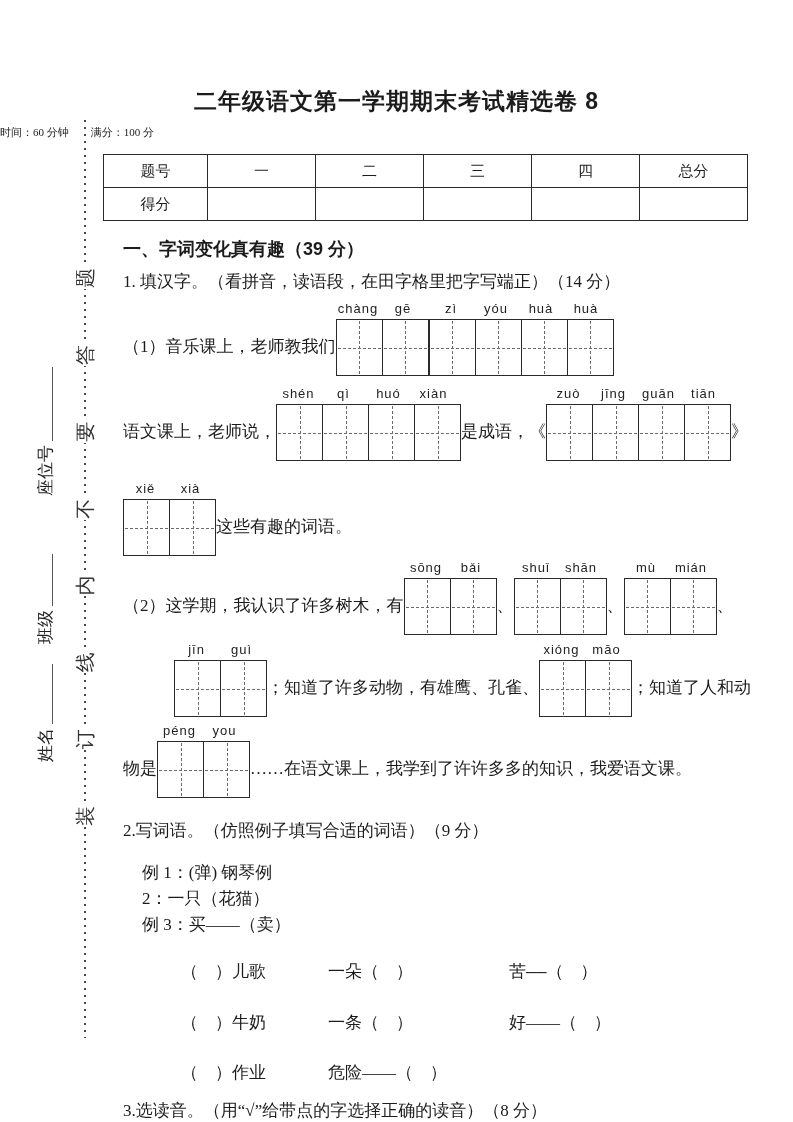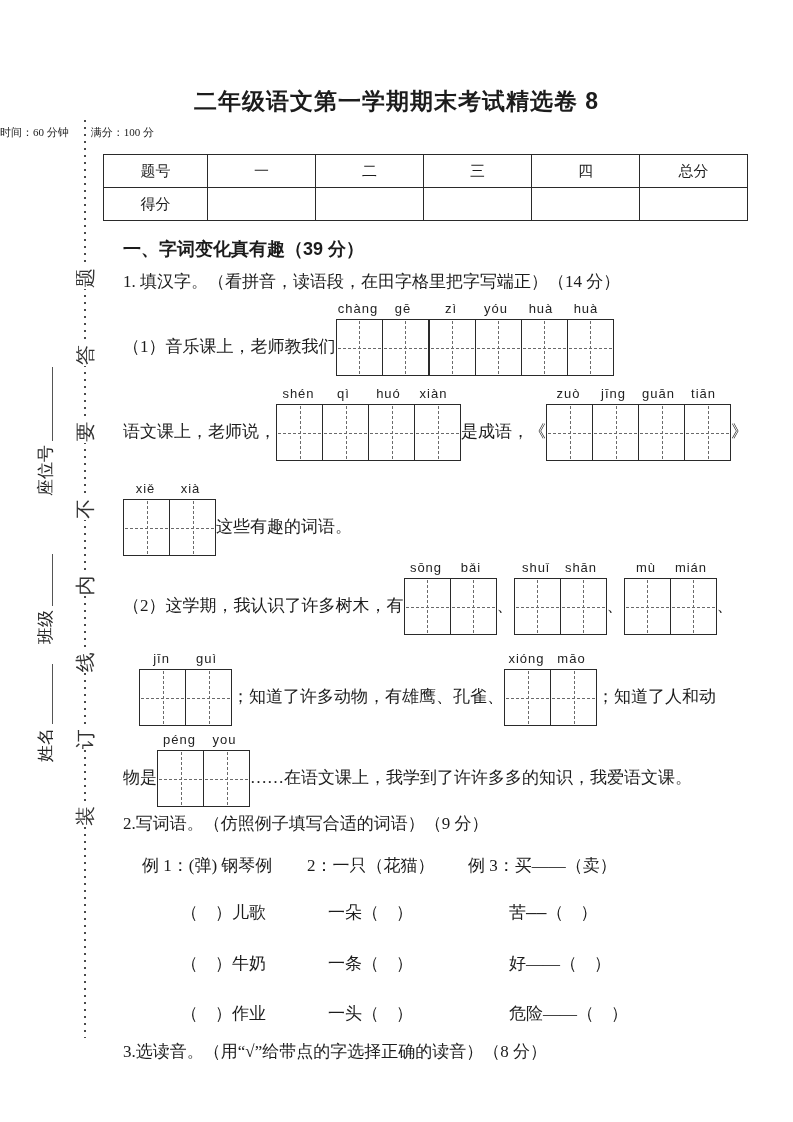--- a/index.html
+++ b/index.html
@@ -66,25 +66,25 @@
   .cells-row { display:flex; border:1.6px solid #2a2a2a; }
   .cell { width:45px; height:55px; position:relative; border-right:1px solid #2a2a2a; }
   .cell:last-child { border-right:none; }
   .cell::before { content:""; position:absolute; left:50%; top:1px; bottom:1px; border-left:1px dashed #6a6a6a; }
   .cell::after  { content:""; position:absolute; top:50%; left:1px; right:1px; border-top:1px dashed #6a6a6a; }
 
   .fill-line.l1 { margin-top:6px; }
   .fill-line.l2 { margin-top:10px; }
   .fill-line.l3 { margin-top:20px; }
   .fill-line.l4 { margin-top:4px; }
-  .fill-line.l5 { margin-top:16px; padding-left:16px; }
+  .fill-line.l5 { margin-top:7px; padding-left:16px;justify-content:flex-end; }
   .fill-line.l6 { margin-top:6px; }
 
   
-  .ex-row { display:flex; margin-top:16px; line-height:26px; padding-left:19px; }
+  .ex-row { display:flex; margin-top:16px; line-height:26px; padding-left:19px;flex-direction:column; }
   .ex-row .c1 { width:165px; } .ex-row .c2 { width:161px; }
   .ans-row { display:flex; line-height:26px; padding-left:58px; }
   .ans-row .c1 { width:147px; } .ans-row .c2 { width:181px; }
   .ans-row.r1 { margin-top:22px;font-family:Liberation Mono, monospace; } .ans-row.r2 { margin-top:24px; } .ans-row.r3 { margin-top:24px; }
 
   .q3 { margin-top:12px; }
 </style>
 </head>
 <body>
 
@@ -285,40 +285,39 @@
           </div>
           <div class="cells-row">
             <div class="cell"></div>
             <div class="cell"></div>
           </div>
         </div>
         <span class="fl-text">……在语文课上，我学到了许许多多的知识，我爱语文课。</span>
       </div>
     </div>
 
-  <div class="q-prompt" style="margin-top:4px;">2.写词语。（仿照例子填写合适的词语）（9 分）</div>
+  <div class="q-prompt" style="margin-top:20px;">2.写词语。（仿照例子填写合适的词语）（9 分）</div>
 
   <div class="ex-row" id="q2-examples">
       <span class="c1">例 1：(弹) 钢琴例</span>
       <span class="c2">2：一只（花猫）</span>
       <span class="c3">例 3：买——（卖）</span>
     </div>
 
   <div id="q2-rows">
       <div class="ans-row r1">
         <span class="c1">（　）儿歌</span>
         <span class="c2">一朵（　）</span>
         <span class="c3">苦——（　）</span>
       </div>
       <div class="ans-row r2">
         <span class="c1">（　）牛奶</span>
         <span class="c2">一条（　）</span>
         <span class="c3">好——（　）</span>
       </div>
       <div class="ans-row r3">
         <span class="c1">（　）作业</span>
-        <span class="c2">一头（　）</span>
         <span class="c3">危险——（　）</span>
       </div>
     </div>
 
   <div class="q-prompt q3">3.选读音。（用“√”给带点的字选择正确的读音）（8 分）</div>
 </div>
 
 </body></html>

